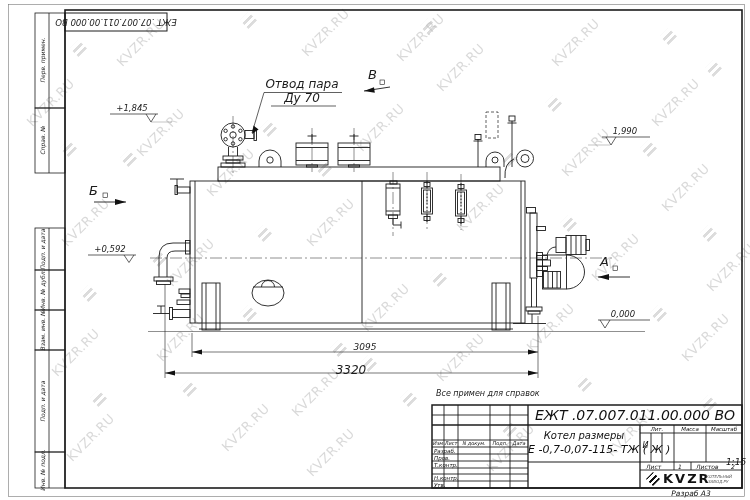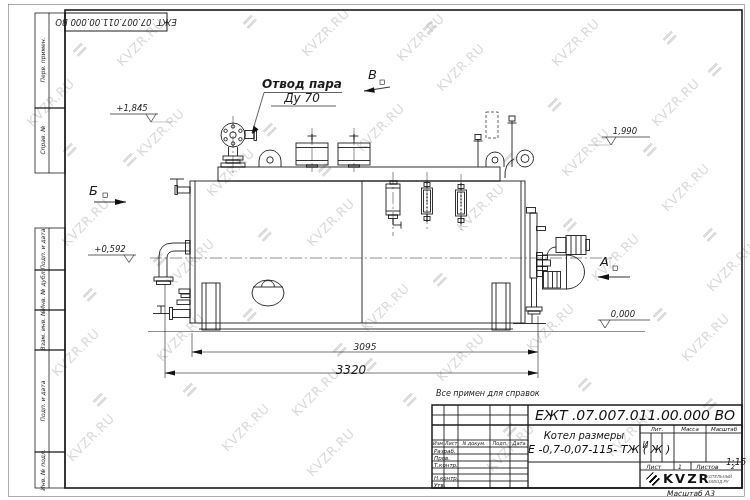--- a/index.html
+++ b/index.html
@@ -348,21 +348,21 @@
   <div class="t" style="left:65px;top:13px;width:102px;height:18px;display:flex;align-items:center;justify-content:center;transform:rotate(180deg);font-size:8.5px;">ЕЖТ .07.007.011.00.000  ВО</div>
 
   <div class="band-label" style="left:42px;top:60px;">Перв. примен.</div>
   <div class="band-label" style="left:42px;top:140px;">Справ. №</div>
   <div class="band-label" style="left:42px;top:249px;">Подп. и дата</div>
   <div class="band-label" style="left:42px;top:290px;">Инв. № дубл.</div>
   <div class="band-label" style="left:42px;top:330px;">Взам. инв. №</div>
   <div class="band-label" style="left:42px;top:401px;">Подп. и дата</div>
   <div class="band-label" style="left:42px;top:470px;">Инв. № подл.</div>
 
-  <div class="t c" style="left:262px;top:77px;width:80px;font-size:12px;font-weight:bold;">Отвод пара</div>
+  <div class="t c" style="left:262px;top:77px;width:80px;font-size:12px;">Отвод пара</div>
   <div class="t c" style="left:262px;top:91px;width:80px;font-size:12px;">Ду 70</div>
 
   <div class="t" style="left:368px;top:67px;font-size:13px;">В</div>
   <div class="t" style="left:89px;top:183px;font-size:13px;">Б</div>
   <div class="t" style="left:600px;top:254px;font-size:13px;">А</div>
 
   <div class="t c" style="left:108px;top:103px;width:48px;font-size:8.5px;">+1,845</div>
   <div class="t c" style="left:602px;top:126px;width:46px;font-size:8.5px;">1,990</div>
   <div class="t c" style="left:86px;top:244px;width:48px;font-size:8.5px;">+0,592</div>
   <div class="t c" style="left:600px;top:309px;width:46px;font-size:8.5px;">0,000</div>
@@ -400,15 +400,15 @@
   <div class="tb" style="left:678px;top:463px;font-size:6px;">1</div>
   <div class="tb" style="left:696px;top:463px;font-size:6px;">Листов</div>
   <div class="tb" style="left:731px;top:463px;font-size:6px;">2</div>
 
   <div class="wm-logo" style="left:646px;top:472px;width:14px;height:14px;opacity:1;
               background:repeating-linear-gradient(-45deg,#111 0 2px,transparent 2px 4.5px);"></div>
   <div class="kvzr" style="left:663px;top:471px;font-size:13px;">KVZR</div>
   <div class="tb" style="left:706px;top:474px;font-size:4px;color:#555;">КОТЕЛЬНЫЙ</div>
   <div class="tb" style="left:708px;top:479px;font-size:4px;color:#555;">ЗАВОД.РУ</div>
 
-  <div class="tb c" style="left:640px;top:489px;width:102px;font-size:7.5px;">Масштаб А3</div>
+  <div class="tb c" style="left:640px;top:489px;width:102px;font-size:7.5px;">Разраб А3</div>
 
 </div>
 
 </body></html>

